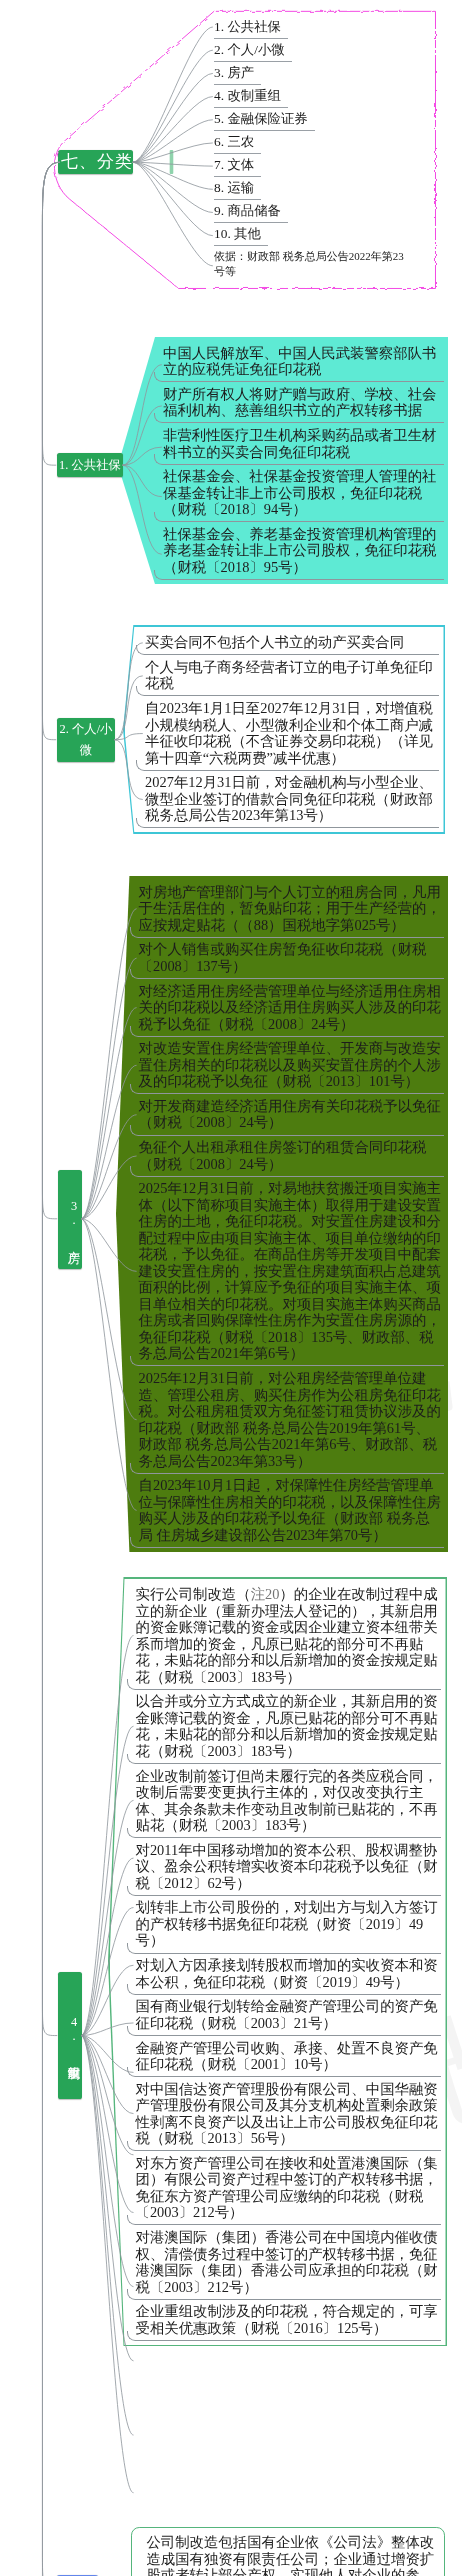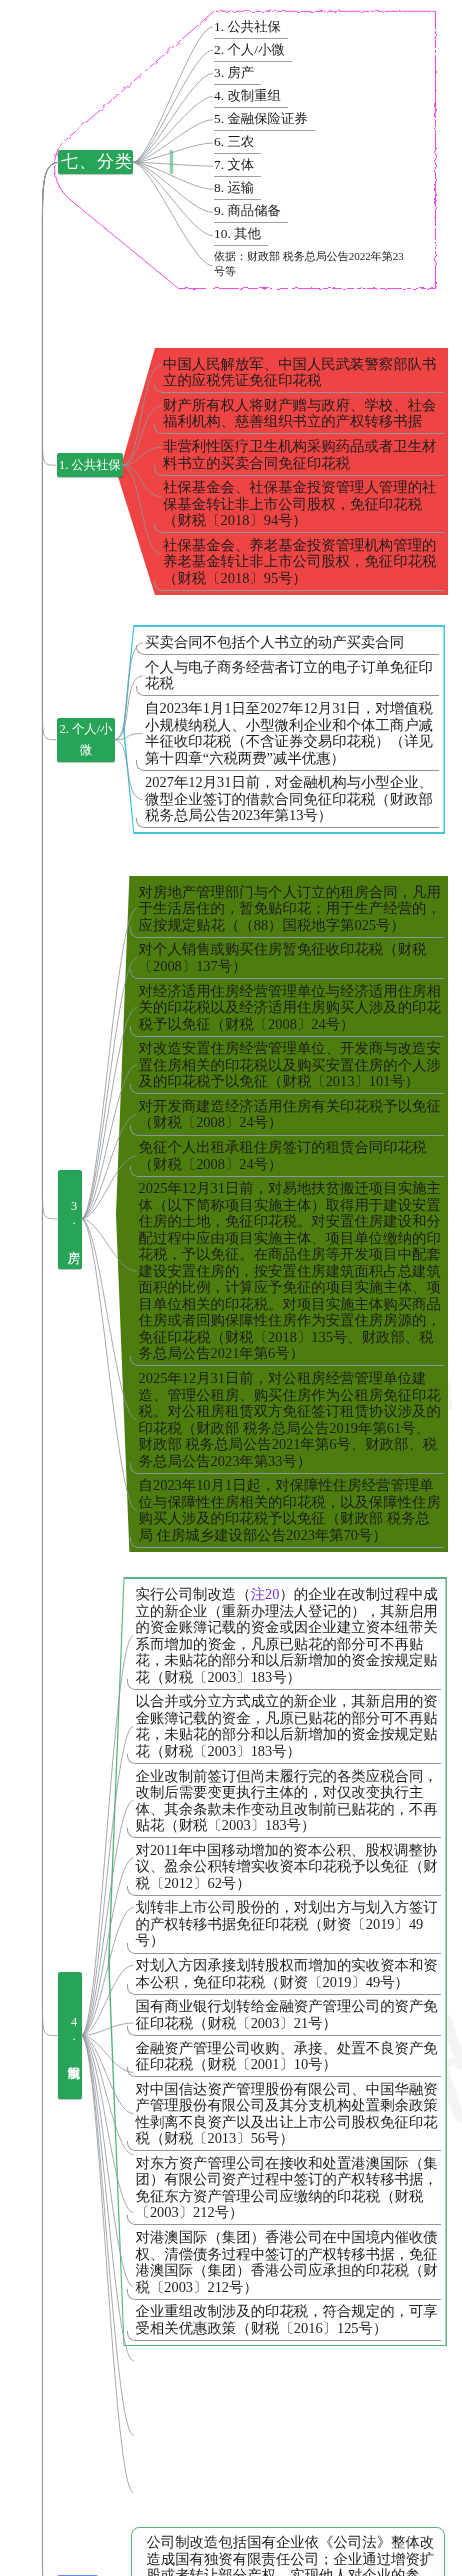--- a/index.html
+++ b/index.html
@@ -20,21 +20,21 @@
   
   .secfill{position:absolute;z-index:1;padding:4.1px 4.1px 4.1px 0;}
   .pb-wrap{position:absolute;z-index:1;padding:1.5px;}
   .pb-in{background:#fff;padding:4.1px 4.1px 4.1px 0;}
   .items{position:relative;}
   .item{position:relative;border-bottom:1px solid #8f969c;padding:3.6px 2.1px 3.6px 1px;}
   .item:after{content:'';position:absolute;left:-7.7px;bottom:-1px;width:7.7px;height:9.3px;
         border-left:1px solid #8f969c;border-bottom:1px solid #8f969c;
         border-bottom-left-radius:8.2px;}
   .t{font-size:14.4px;line-height:16.5px;}
-  .ref{color:#6d28d9;text-decoration:none;cursor:pointer;margin-top:20px;}
+  .ref{color:#737373;text-decoration:none;cursor:pointer;margin-top:20px;}
   .note20box{position:absolute;z-index:1;background:#fff;border:1.3px solid #55b57c;
         border-radius:8.2px;padding:6.2px 8.2px 6.2px 14.4px;}
   .wm{position:absolute;z-index:0;font-size:155px;color:rgba(60,60,60,0.055);
       transform:rotate(-18deg);font-family:"Liberation Serif",serif;}
 </style>
 </head>
 <body>
 
 <div class="wm" style="left:289px;top:1262px;">税</div>
 <div class="wm" style="left:268px;top:1690px;">税</div>
@@ -133,21 +133,21 @@
   <div class="orow">7. 文体</div>
   <div class="orow">8. 运输</div>
   <div class="orow">9. 商品储备</div>
   <div class="orow">10. 其他</div>
   <div class="onote" style="margin-top:3.1px;">依据：财政部 税务总局公告2022年第23号等</div>
 </div>
 
 <div class="gnode" id="sec1-label" style="left:57px;top:453px;width:66px;height:24px;line-height:24px;font-size:12.4px;">
   <span>1. 公共社保</span>
 </div>
-<div class="secfill" style="left:118px;top:348px;width:326px;background:#ef4444;
+<div class="secfill" style="left:118px;top:337px;width:326px;background:#5eead4;
             clip-path:polygon(37px 0,100% 0,100% 100%,37px 100%,0 52%);">
   <div class="items" style="margin-left:44px;">
     <div class="item">
         <div class="t">中国人民解放军、中国人民武装警察部队书立的应税凭证免征印花税</div>
       </div>
     <div class="item">
         <div class="t">财产所有权人将财产赠与政府、学校、社会福利机构、慈善组织书立的产权转移书据</div>
       </div>
     <div class="item">
         <div class="t">非营利性医疗卫生机构采购药品或者卫生材料书立的买卖合同免征印花税</div>

